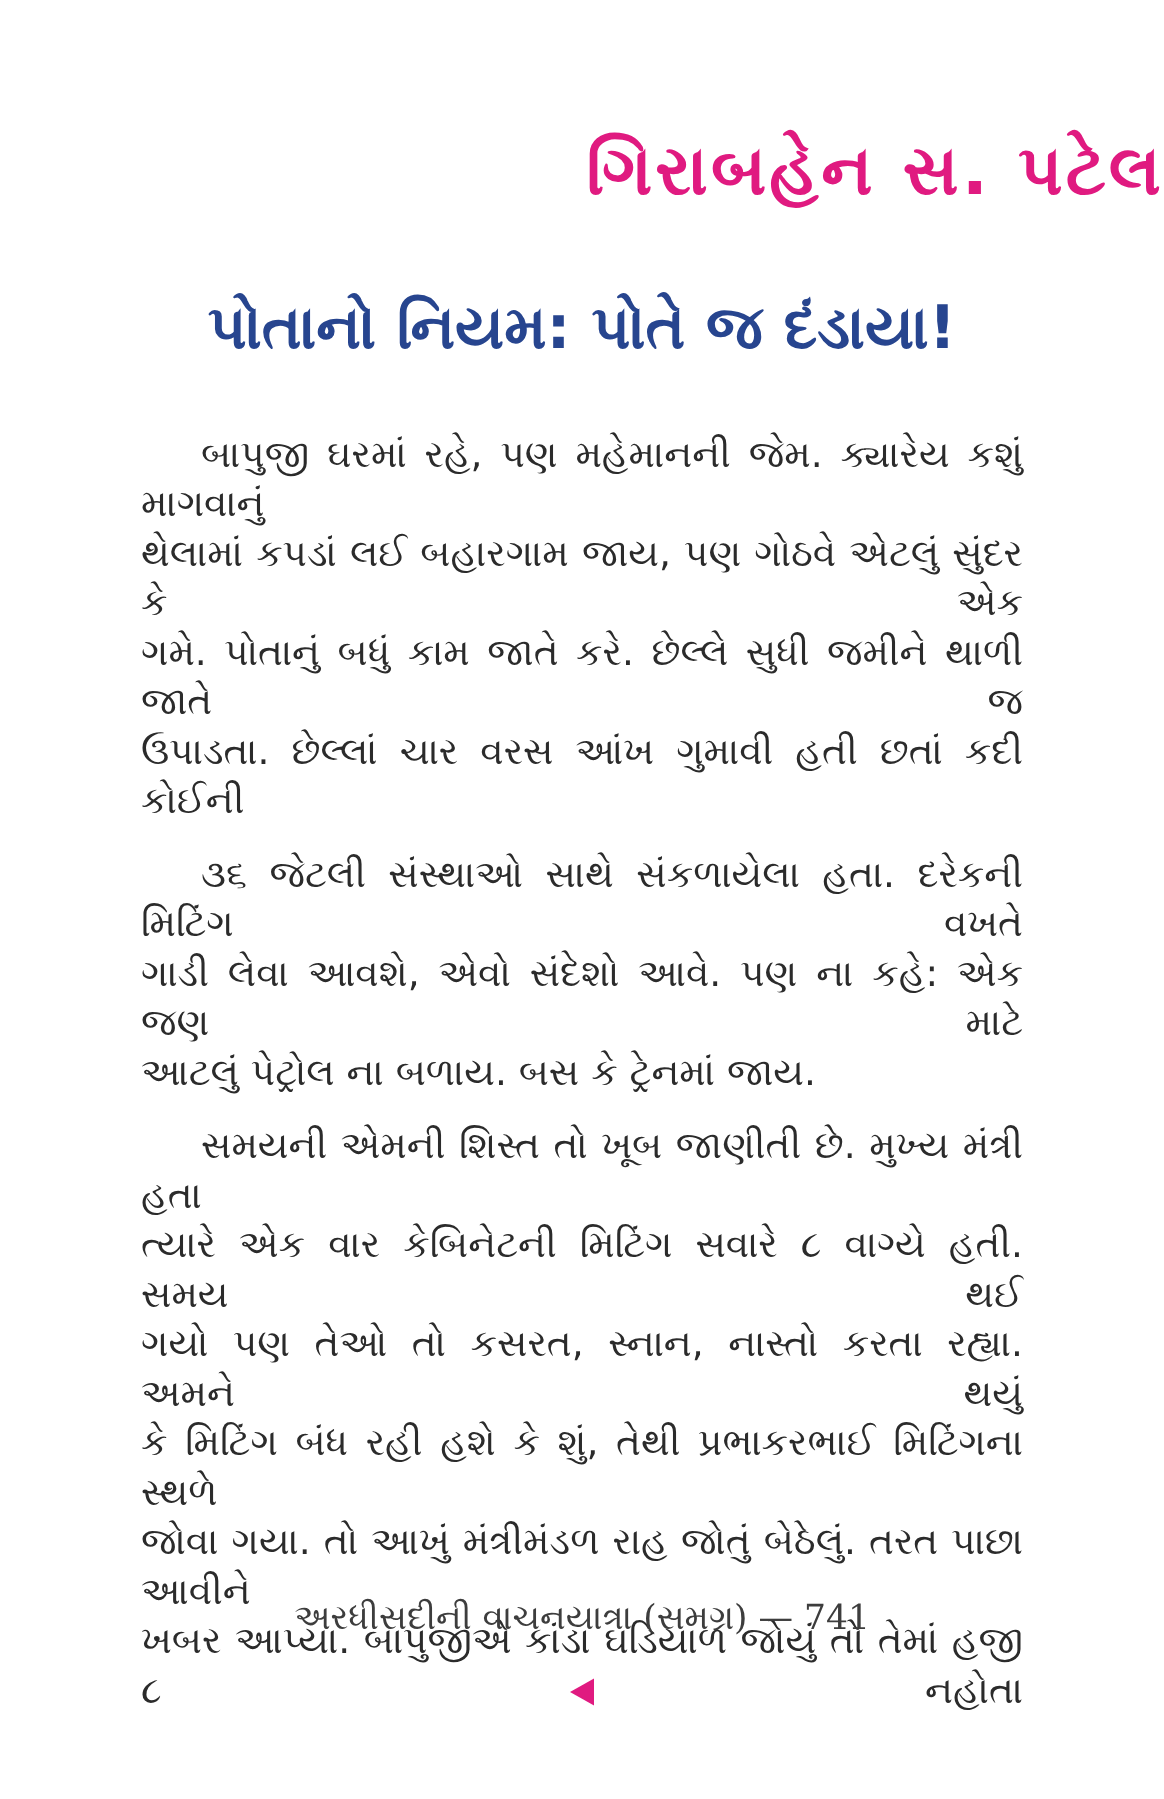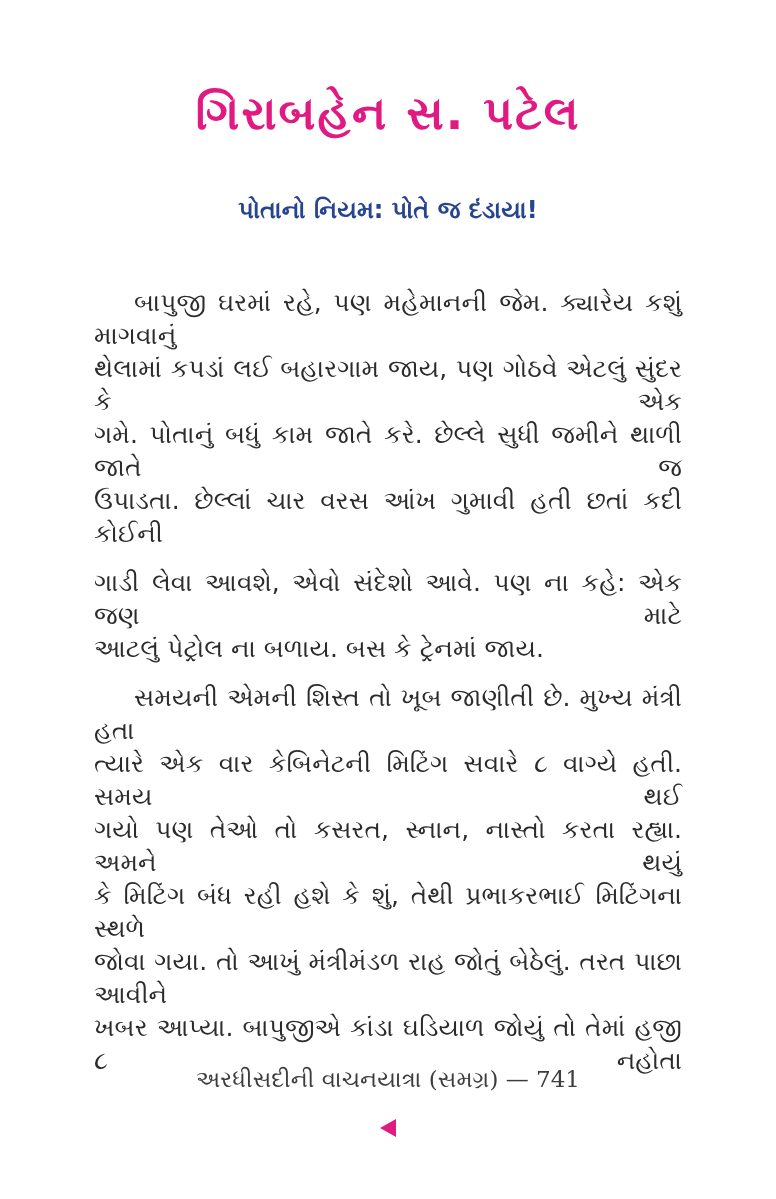--- a/index.html
+++ b/index.html
@@ -5,29 +5,29 @@
   html,body { margin:0; padding:0; background:#ffffff; }
   .sheet {
     position:relative;
     width:776px; height:1199px;
     background:#ffffff;
     overflow:hidden;
     font-family:"DejaVu Sans", sans-serif;
   }
   .author-title {
     position:absolute; top:86px; left:0; right:0;
-    text-align:center;
+    text-align:right;
     font-size:46px; font-weight:bold;
     letter-spacing:2px;
     color:var(--title-pink,#e01a80);
   }
   .article-title {
     position:absolute; top:196px; left:0; right:0;
     text-align:center;
-    font-size:24px; font-weight:bold;
+    font-size:40px; font-weight:bold;
     color:var(--subtitle-blue,#27458f);
   }
   .body-text {
     position:absolute; top:270px; left:78px; width:620px;
     font-size:25px; line-height:33px;
     color:var(--body-text,#2b2b2b);
   }
   .paragraph { margin:16px; }
   .line { text-align:justify; text-align-last:justify; white-space:normal; }
   .line.first { text-indent:40px; }
@@ -60,20 +60,21 @@
   <div class="body-text">
 
     <div class="paragraph">
       <div class="line first">બાપુજી ઘરમાં રહે, પણ મહેમાનની જેમ. ક્યારેય કશું માગવાનું</div>
       <div class="line">થેલામાં કપડાં લઈ બહારગામ જાય, પણ ગોઠવે એટલું સુંદર કે એક</div>
       <div class="line">ગમે. પોતાનું બધું કામ જાતે કરે. છેલ્લે સુધી જમીને થાળી જાતે જ</div>
       <div class="line">ઉપાડતા. છેલ્લાં ચાર વરસ આંખ ગુમાવી હતી છતાં કદી કોઈની</div>
     </div>
 
     <div class="paragraph">
+      <div class="line first">૩૬ જેટલી સંસ્થાઓ સાથે સંકળાયેલા હતા. દરેકની મિટિંગ વખતે</div>
       <div class="line">ગાડી લેવા આવશે, એવો સંદેશો આવે. પણ ના કહે: એક જણ માટે</div>
       <div class="line last">આટલું પેટ્રોલ ના બળાય. બસ કે ટ્રેનમાં જાય.</div>
     </div>
 
     <div class="paragraph">
       <div class="line first">સમયની એમની શિસ્ત તો ખૂબ જાણીતી છે. મુખ્ય મંત્રી હતા</div>
       <div class="line">ત્યારે એક વાર કેબિનેટની મિટિંગ સવારે ૮ વાગ્યે હતી. સમય થઈ</div>
       <div class="line">ગયો પણ તેઓ તો કસરત, સ્નાન, નાસ્તો કરતા રહ્યા. અમને થયું</div>
       <div class="line">કે મિટિંગ બંધ રહી હશે કે શું, તેથી પ્રભાકરભાઈ મિટિંગના સ્થળે</div>
       <div class="line">જોવા ગયા. તો આખું મંત્રીમંડળ રાહ જોતું બેઠેલું. તરત પાછા આવીને</div>

